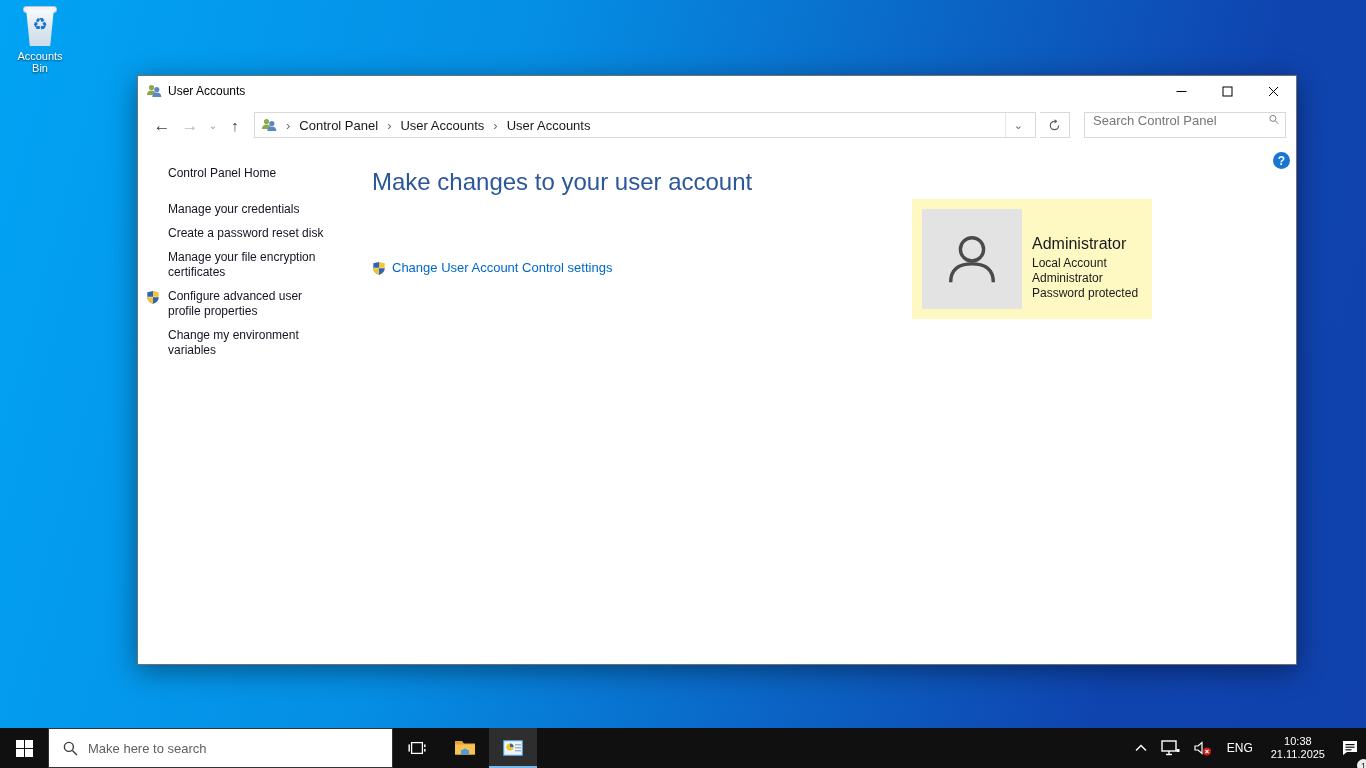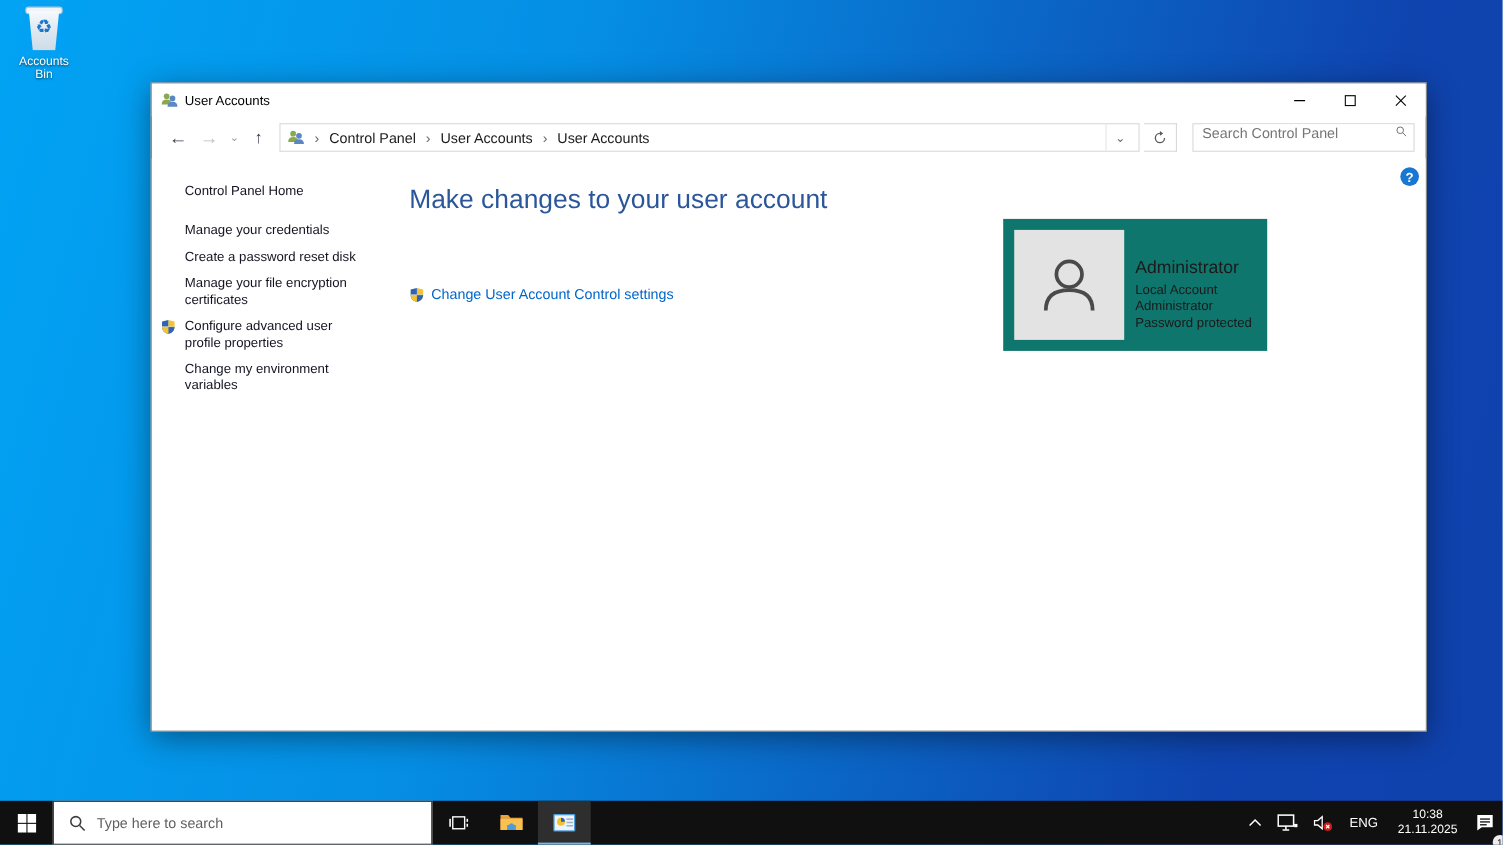--- a/index.html
+++ b/index.html
@@ -74,21 +74,21 @@
 
   .main { flex:1; padding:24px 0 0 12px; position:relative; }
   .page-heading { font-size:24px; font-weight:400; color:#2b579a; margin-bottom:64px; }
   .task-link-row { display:flex; align-items:center; margin-bottom:7px; }
   .task-link-row .shield { margin-right:6px; }
   .task-link { font-size:13px; color:#0066cc; text-decoration:none; }
   .hl-red { border:2px solid #e0201f; padding:2px 5px 3px 3px; }
 
   .user-tile {
     position:absolute; left:552px; top:55px; width:240px; height:120px;
-    background:#0f766e; display:flex; align-items:flex-start; padding:10px;
+    background:#fef9c3; display:flex; align-items:flex-start; padding:10px;
   }
   .avatar-box { width:100px; height:100px; background:#e3e3e3; display:flex; align-items:center; justify-content:center; flex:0 0 auto; }
   .tile-text { padding:26px 0 0 10px; }
   .tile-name { font-size:16px; color:#1a1a1a; margin-bottom:3px; }
   .tile-line { font-size:12px; color:#1a1a1a; line-height:15px; }
 
   
   .taskbar {
     position:absolute; left:0; bottom:0; width:1366px; height:40px; background:#101010;
     display:flex; align-items:stretch; z-index:5;
@@ -267,21 +267,21 @@
       <rect x="0" y="9" width="8" height="8" fill="#fff"></rect>
       <rect x="9" y="9" width="8" height="8" fill="#fff"></rect>
     </svg>
   </div>
 
   <div class="tb-search">
     <svg width="15" height="15" viewBox="0 0 14 14">
       <circle cx="5.5" cy="5.5" r="4.2" fill="none" stroke="#3b3b3b" stroke-width="1.3"></circle>
       <line x1="8.8" y1="8.8" x2="13" y2="13" stroke="#3b3b3b" stroke-width="1.3"></line>
     </svg>
-    <span>Type here to search</span>
+    <span>Make here to search</span>
   </div>
 
   <div class="tb-btn tb-app">
     <svg width="18" height="18" viewBox="0 0 20 20">
       <rect x="4" y="4" width="12" height="12" fill="none" stroke="#fff" stroke-width="1.4"></rect>
       <rect x="0.5" y="6" width="1.6" height="8" fill="#fff"></rect>
       <rect x="17.9" y="6" width="1.6" height="3" fill="#fff"></rect>
       <rect x="17.9" y="11" width="1.6" height="3" fill="#fff"></rect>
     </svg>
   </div>

